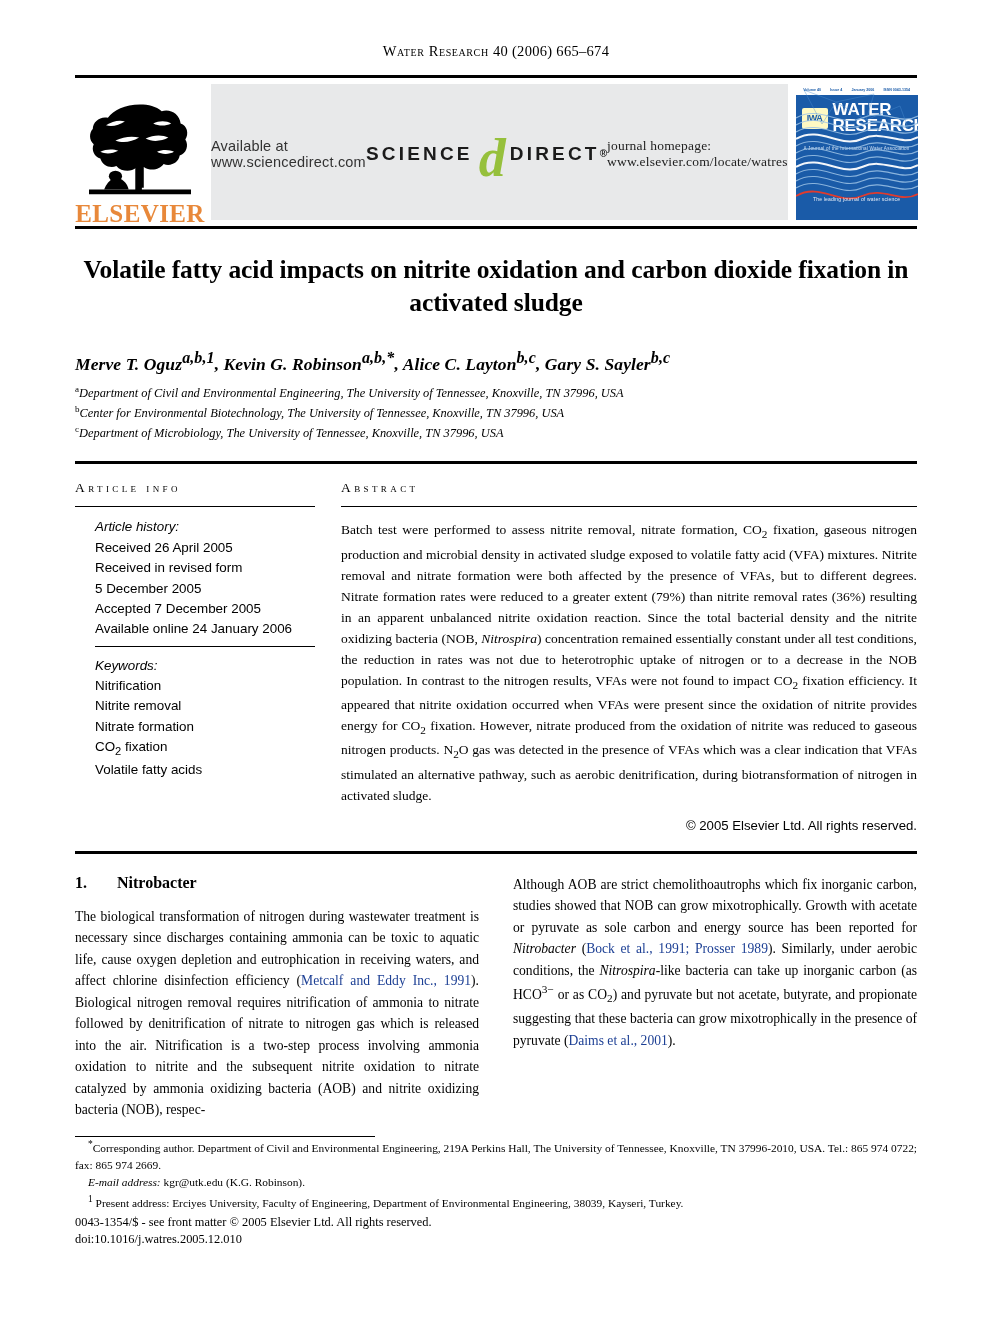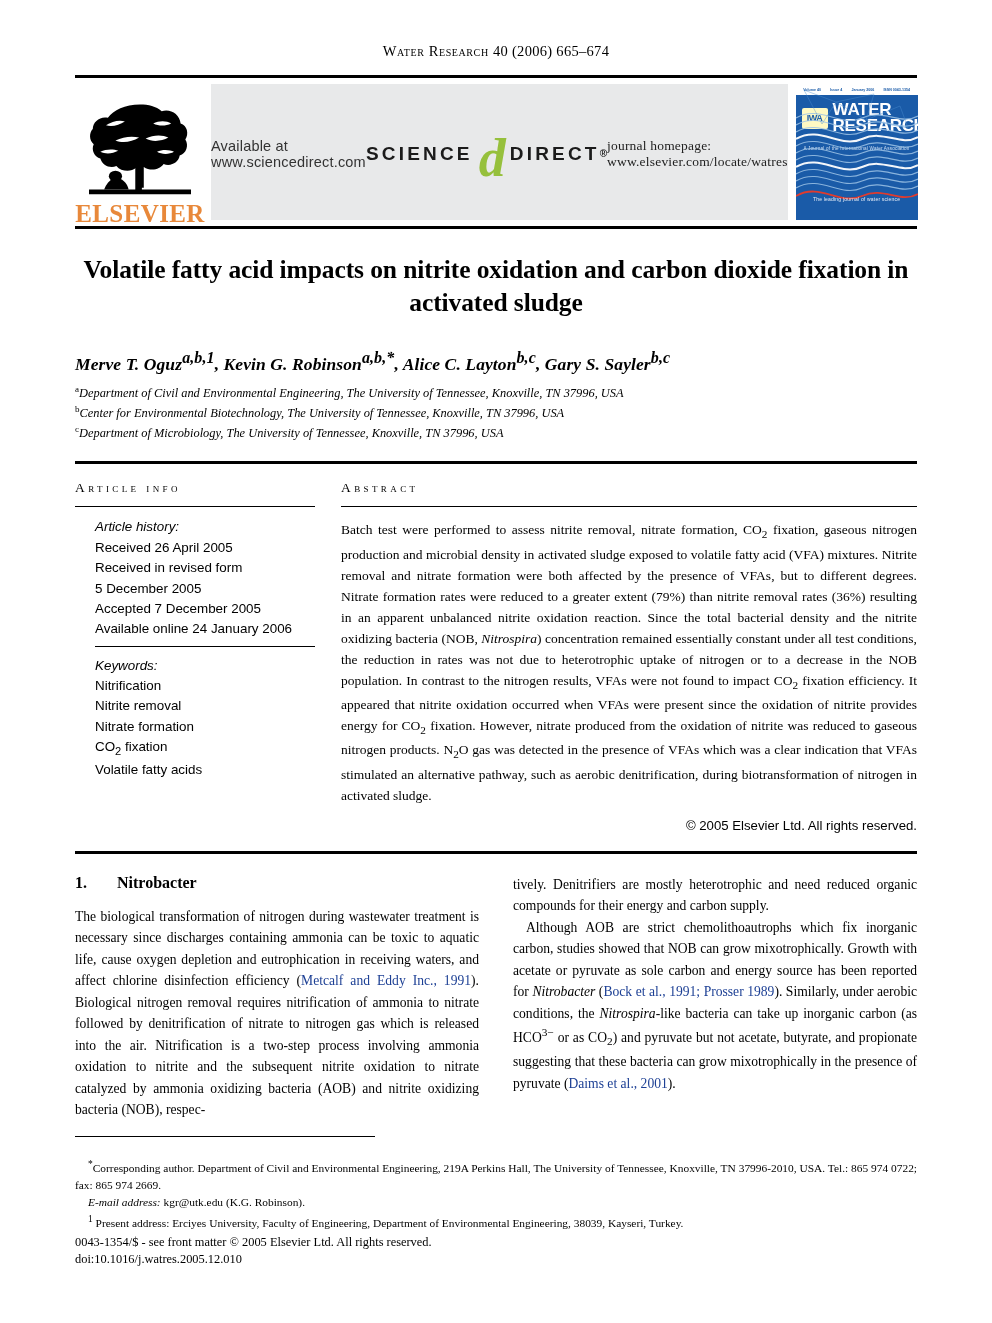--- a/index.html
+++ b/index.html
@@ -291,21 +291,21 @@
   .cite { color: #1c3f94; }
   .it { font-style: italic; }
 
   
   .foot-rule {
     border-top: 1px solid #000;
     width: 300px;
     margin-top: 16px;
   }
   .footnotes {
-    margin-top: 20px;
+    margin-top: 0;
     font-family: "Liberation Serif", serif;
     font-size: 11.4px;
     line-height: 1.5;
     text-align: justify;
   }
   .footnotes p { margin: 0; }
   .footnotes .indent { text-indent: 13px; }
   .footnotes .it { font-style: italic; }
   .imprint {
     margin-top: 3px;
@@ -453,21 +453,20 @@
   <div class="body-cols">
     <div class="bcol left">
       <div class="h2">
         <span class="num">1.</span>
         <span>Nitrobacter</span>
       </div>
       <p class="para"><span>The biological transformation of nitrogen during wastewater treatment is necessary since discharges containing ammonia can be toxic to aquatic life, cause oxygen depletion and eutrophication in receiving waters, and affect chlorine disinfection efficiency (</span><span class="cite">Metcalf and Eddy Inc., 1991</span><span>). Biological nitrogen removal requires nitrification of ammonia to nitrate followed by denitrification of nitrate to nitrogen gas which is released into the air. Nitrification is a two-step process involving ammonia oxidation to nitrite and the subsequent nitrite oxidation to nitrate catalyzed by ammonia oxidizing bacteria (AOB) and nitrite oxidizing bacteria (NOB), respec-</span></p>
     </div>
 
     <div class="bcol right">
-      <p class="para"><span>tively. Denitrifiers are mostly heterotrophic and need reduced organic compounds for their energy and carbon supply.</span></p>
       <p class="para"><span>Although AOB are strict chemolithoautrophs which fix inorganic carbon, studies showed that NOB can grow mixotrophically. Growth with acetate or pyruvate as sole carbon and energy source has been reported for </span><span class="it">Nitrobacter</span><span> (</span><span class="cite">Bock et al., 1991; Prosser 1989</span><span>). Similarly, under aerobic conditions, the </span><span class="it">Nitrospira</span><span>-like bacteria can take up inorganic carbon (as HCO</span><sup>3−</sup><span> or as CO</span><sub>2</sub><span>) and pyruvate but not acetate, butyrate, and propionate suggesting that these bacteria can grow mixotrophically in the presence of pyruvate (</span><span class="cite">Daims et al., 2001</span><span>).</span></p>
     </div>
   </div>
 
   <div class="foot-rule"></div>
   <div class="footnotes">
     <p class="indent"><sup>*</sup><span>Corresponding author. Department of Civil and Environmental Engineering, 219A Perkins Hall, The University of Tennessee, Knoxville, TN 37996-2010, USA. Tel.: 865 974 0722; fax: 865 974 2669.</span></p>
     <p class="indent"><span class="it">E-mail address:</span><span> kgr@utk.edu (K.G. Robinson).</span></p>
     <p class="indent"><sup>1</sup><span> Present address: Erciyes University, Faculty of Engineering, Department of Environmental Engineering, 38039, Kayseri, Turkey.</span></p>
   </div>

